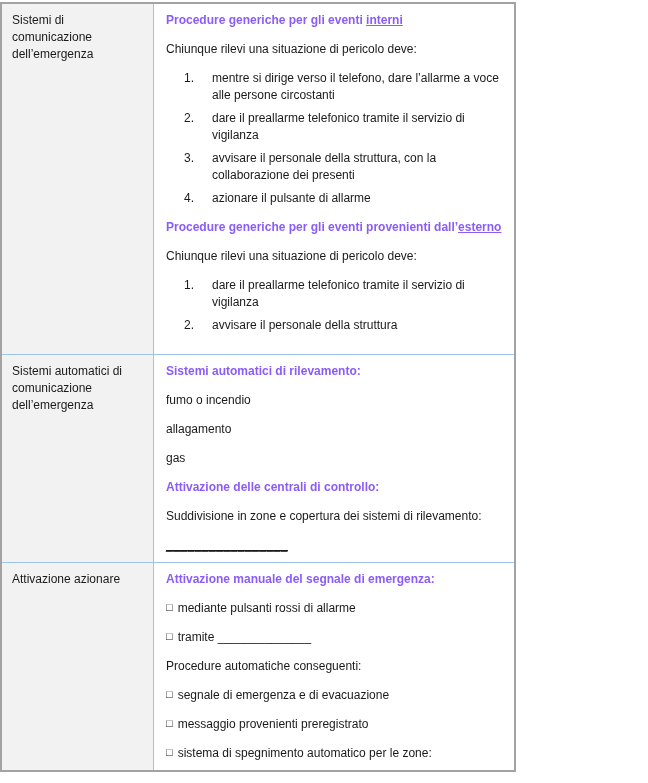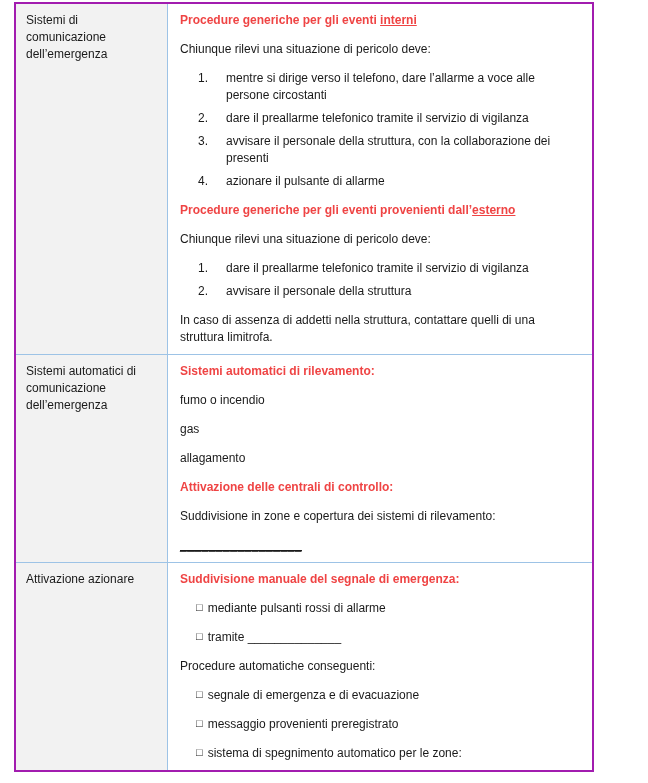--- a/index.html
+++ b/index.html
@@ -6,60 +6,60 @@
   html, body {
     margin: 0; padding: 0;
     width: 648px; height: 783px;
     background: #ffffff;
     font-family: "Liberation Sans", sans-serif;
     font-size: 12px;
     color: #1a1a1a;
   }
   .doc-table {
     position: absolute;
-    top: 2px; left: 14px;
-    width: 580px;
-    border: 2px solid #a21caf;
+    top: 2px; left: 0;
+    width: 516px;
+    border: 2px solid #a3a3a3;
   }
   .doc-row {
     display: flex;
     border-top: 1px solid #9dc3e6;
   }
   .doc-row:first-child { border-top: none; }
   .cell-label {
     width: 152px;
     min-width: 152px;
     background: #f2f2f2;
     border-right: 1px solid #9dc3e6;
     padding: 8px 16px 8px 10px;
     line-height: 17px;
   }
   .cell-content {
     flex: 1;
     padding: 8px 12px 8px 12px;
     line-height: 17px;
   }
   .heading {
-    color: #ef4444;
+    color: #8b5cf6;
     font-weight: bold;
     margin: 0 0 12px 0;
   }
   .heading .u { text-decoration: underline; }
   .para { margin: 12px 0 12px 0; }
   .para:last-child { margin-bottom: 0; }
   .steps { margin: 0 0 12px 0; }
   .step {
     display: flex;
     padding-left: 18px;
     margin-bottom: 6px;
   }
   .step:last-child { margin-bottom: 0; }
   .step-num { width: 28px; flex-shrink: 0; }
   .step-text { flex: 1; padding-right: 2px; }
-  .check-line { margin: 0 0 12px 16px; }
+  .check-line { margin: 0 0 12px 0; }
   .check-line:last-child { margin-bottom: 0; }
   .check-glyph {
     display: inline-block;
     font-size: 11px;
     margin-right: 5px;
     position: relative;
     top: -1px;
   }
   .blank-line { margin: 0; letter-spacing: 0.5px; text-decoration: underline; }
 </style>
@@ -96,41 +96,40 @@
       <div class="steps">
         <div class="step">
           <span class="step-num">1.</span>
           <span class="step-text">dare il preallarme telefonico tramite il servizio di vigilanza</span>
         </div>
         <div class="step">
           <span class="step-num">2.</span>
           <span class="step-text">avvisare il personale della struttura</span>
         </div>
       </div>
-      <div class="para">In caso di assenza di addetti nella struttura, contattare quelli di una struttura limitrofa.</div>
     </div>
   </div>
 
   <div class="doc-row">
     <div class="cell-label">Sistemi automatici di comunicazione dell’emergenza</div>
     <div class="cell-content">
       <div class="heading">Sistemi automatici di rilevamento:</div>
       <div class="para">fumo o incendio</div>
+      <div class="para">allagamento</div>
       <div class="para">gas</div>
-      <div class="para">allagamento</div>
       <div class="heading">Attivazione delle centrali di controllo:</div>
       <div class="para">Suddivisione in zone e copertura dei sistemi di rilevamento:</div>
       <div class="para blank-line">_________________</div>
     </div>
   </div>
 
   <div class="doc-row">
     <div class="cell-label">Attivazione azionare</div>
     <div class="cell-content">
-      <div class="heading">Suddivisione manuale del segnale di emergenza:</div>
+      <div class="heading">Attivazione manuale del segnale di emergenza:</div>
       <div class="check-line">
         <span class="check-glyph">□</span><span>mediante pulsanti rossi di allarme</span>
       </div>
       <div class="check-line">
         <span class="check-glyph">□</span><span>tramite ______________</span>
       </div>
       <div class="para">Procedure automatiche conseguenti:</div>
       <div class="check-line">
         <span class="check-glyph">□</span><span>segnale di emergenza e di evacuazione</span>
       </div>

